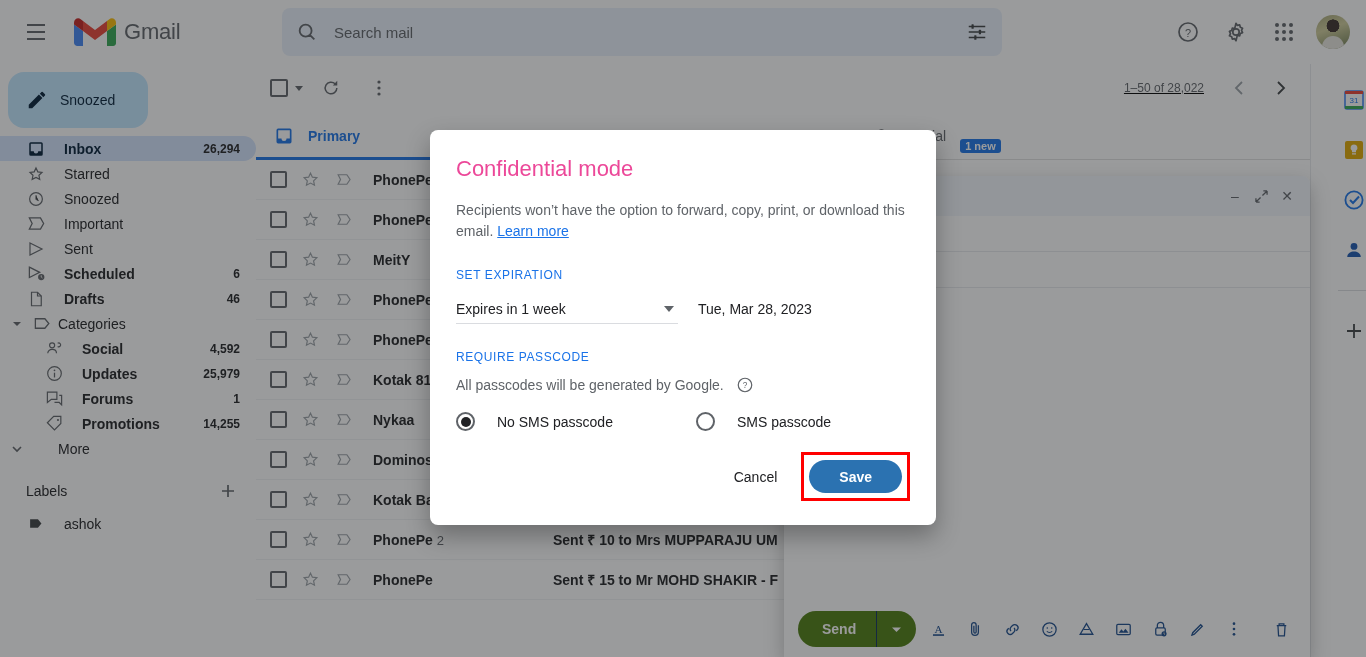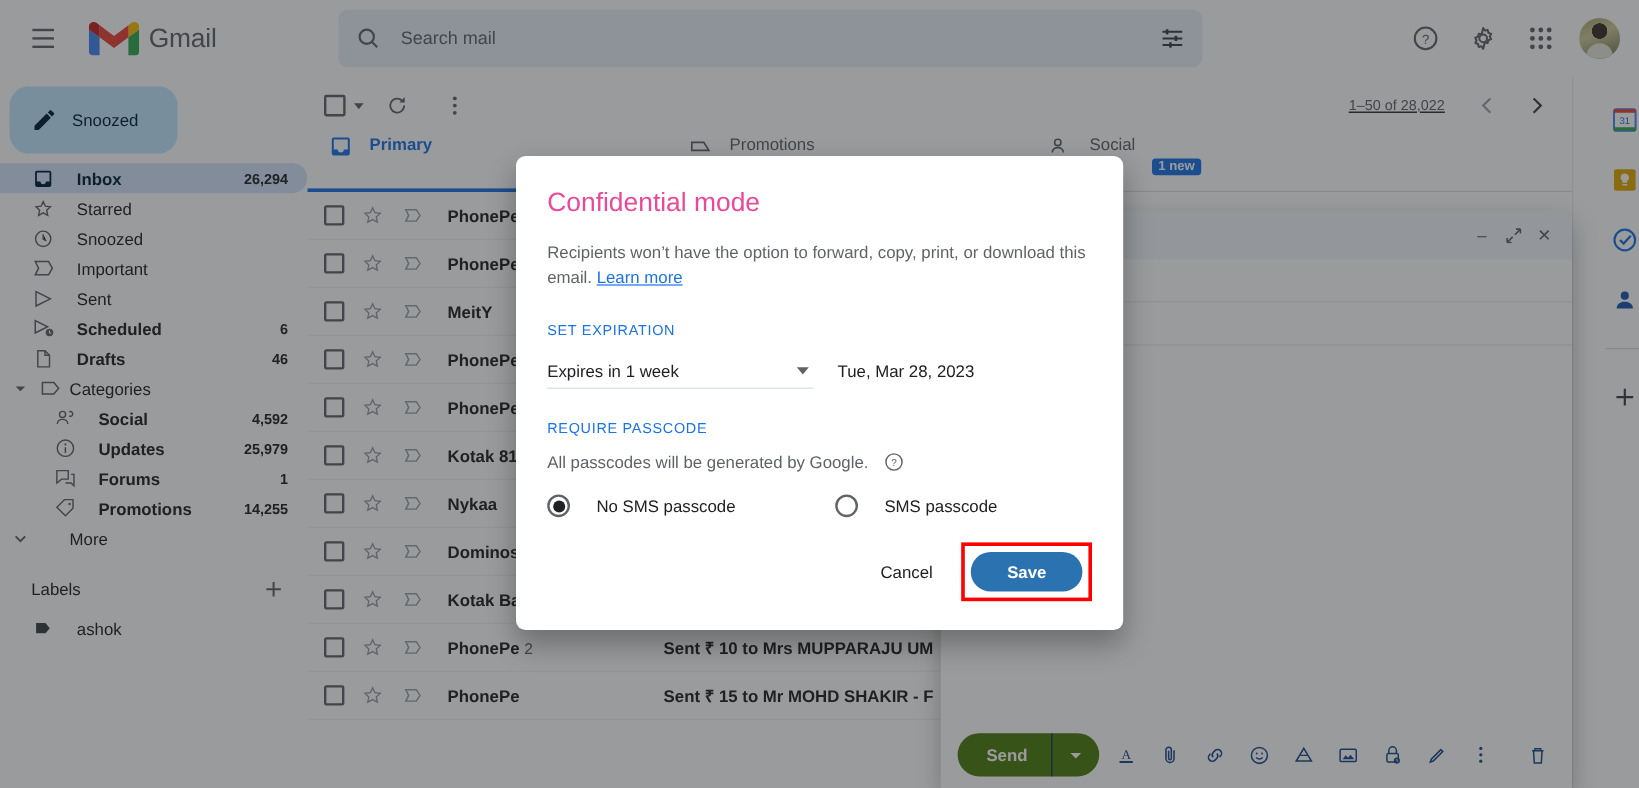--- a/index.html
+++ b/index.html
@@ -132,21 +132,21 @@
   .tb-icon { width: 40px;height:40px;border-radius:50%;display:flex;align-items:center;justify-content:center;cursor:pointer;margin-left:8px;}
   .pager {
     position: absolute; right: 12px; top: 0; height: 48px;
     display: flex; align-items: center; gap: 4px; text-decoration: underline;
   }
   .pager-text { font-size: 12px; color: #5f6368; margin-right: 14px; }
   .chev { width: 36px;height:36px;display:flex;align-items:center;justify-content:center;cursor:pointer;}
 
   .tabs { height: 48px; display: flex; border-bottom: 1px solid #e0e0e0; padding-left: 0; }
   .tab {
-    width: 300px; height: 48px; display: flex; align-items: flex-start; gap: 14px;
+    width: 300px; height: 48px; display: flex; align-items: center; gap: 14px;
     padding-left: 18px; cursor: pointer; font-size: 14px; color: #5f6368;
     position: relative;
   }
   .tab.active { color: #1a73e8; font-weight: bold; }
   .tab.active::after {
     content:""; position:absolute; left:0; right:0; bottom:0; height:3px; background:#1a73e8;
   }
   .tab-icon { width: 20px;height:20px;flex:none; }
   .badge { font-size: 11px; font-weight: bold; color:#fff; border-radius: 3px; padding: 1px 5px; margin-top: 20px; }
   .badge.green { background: #188038; }

